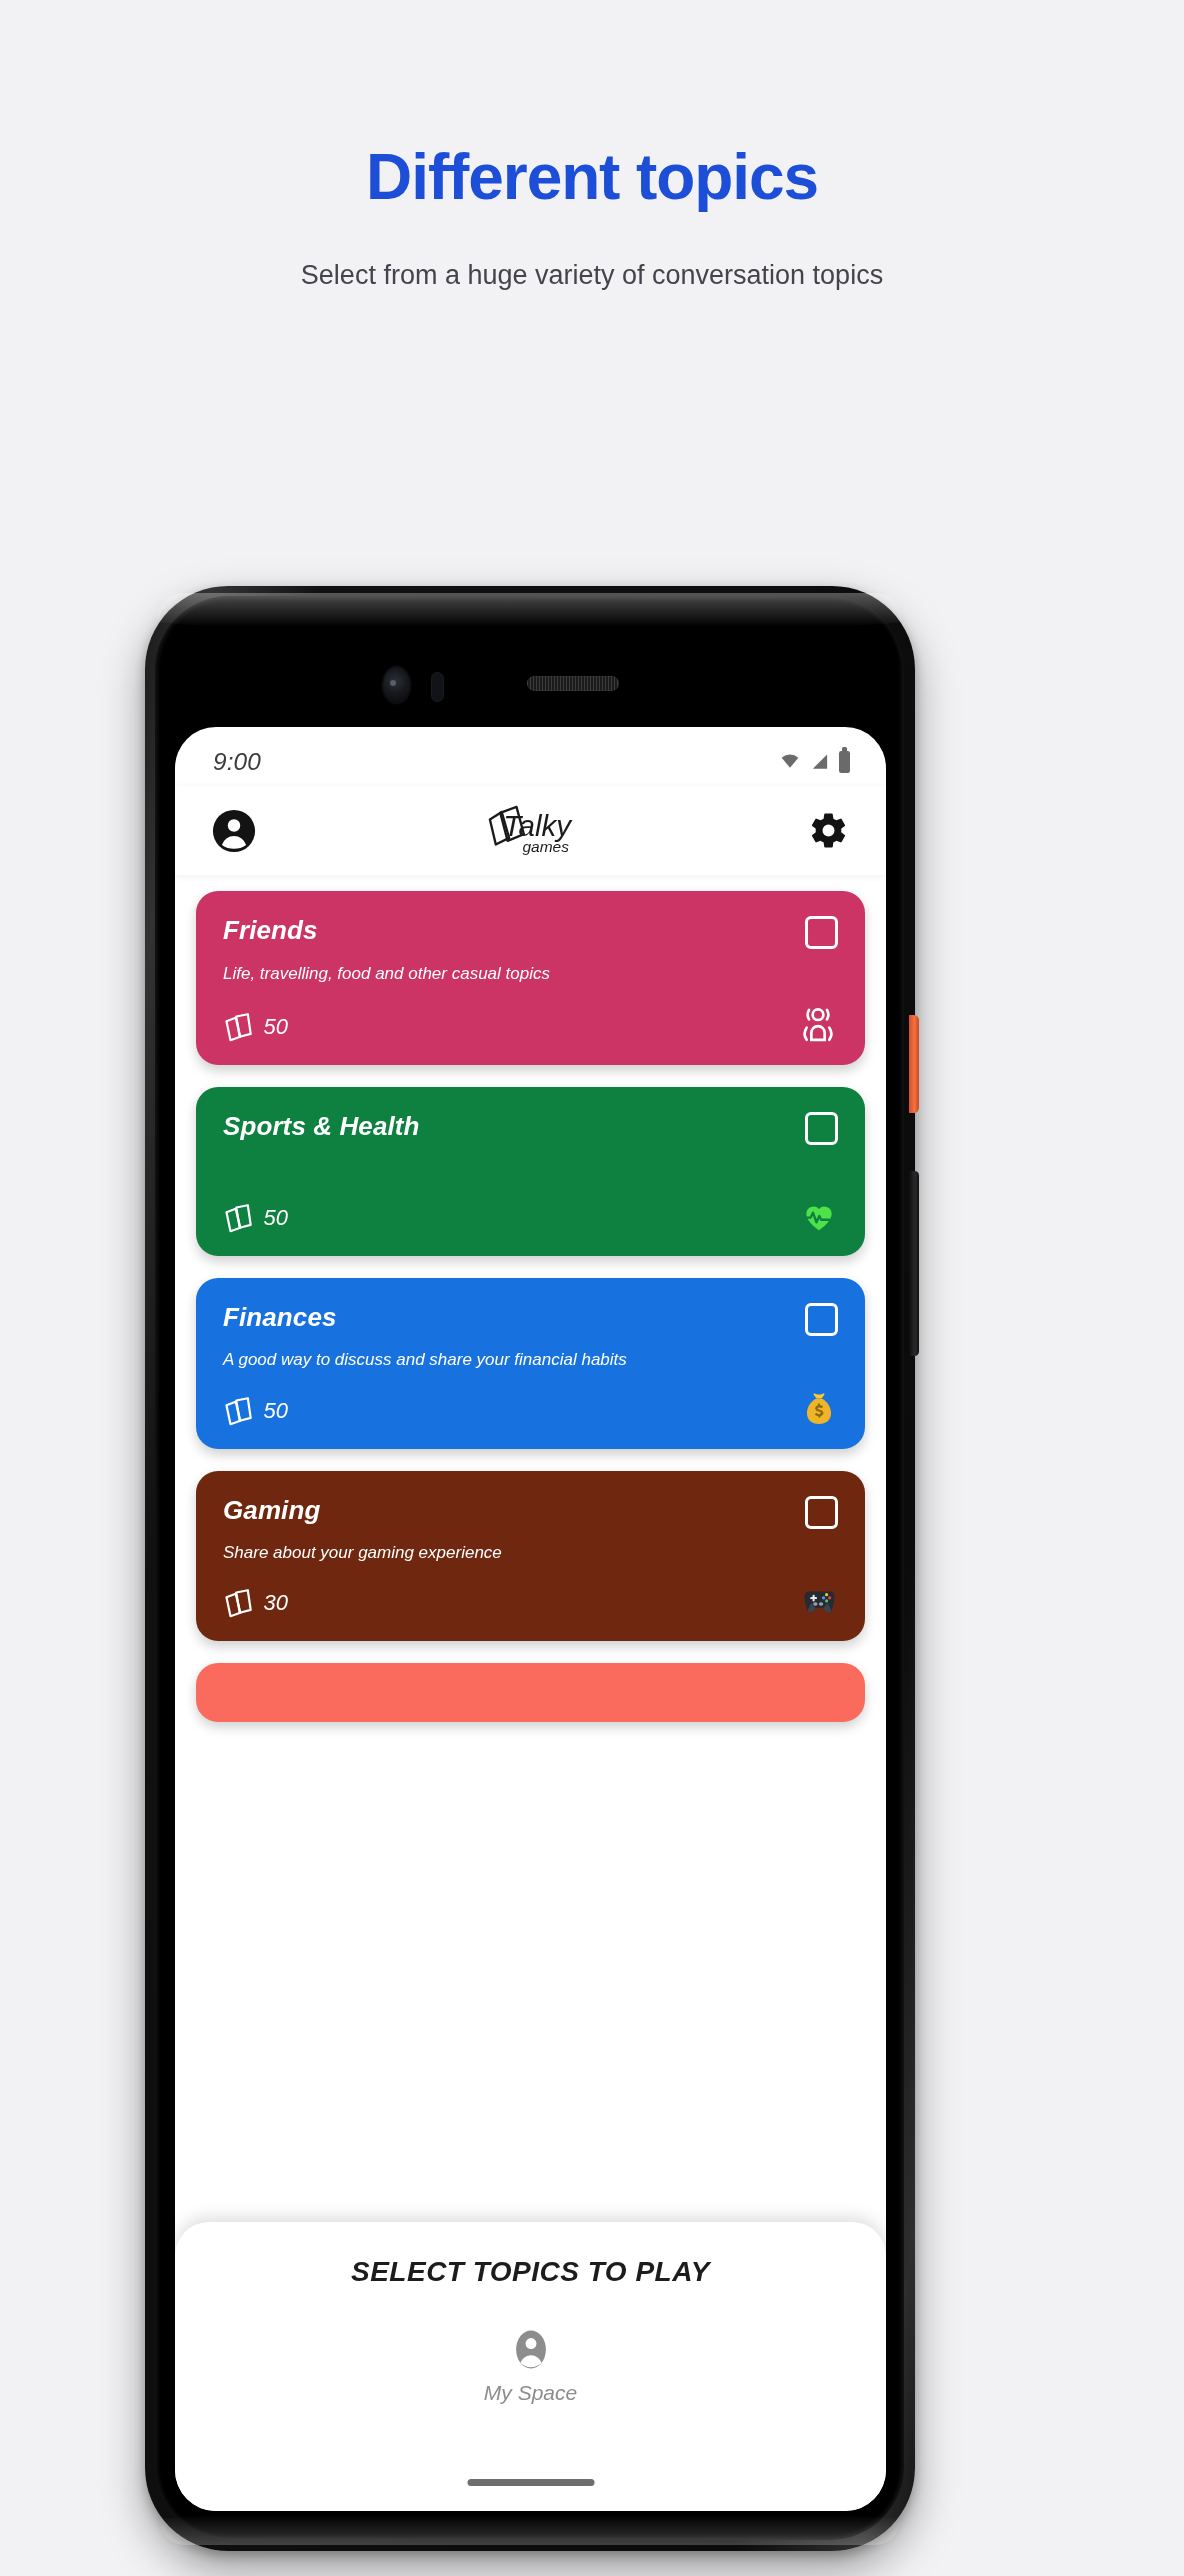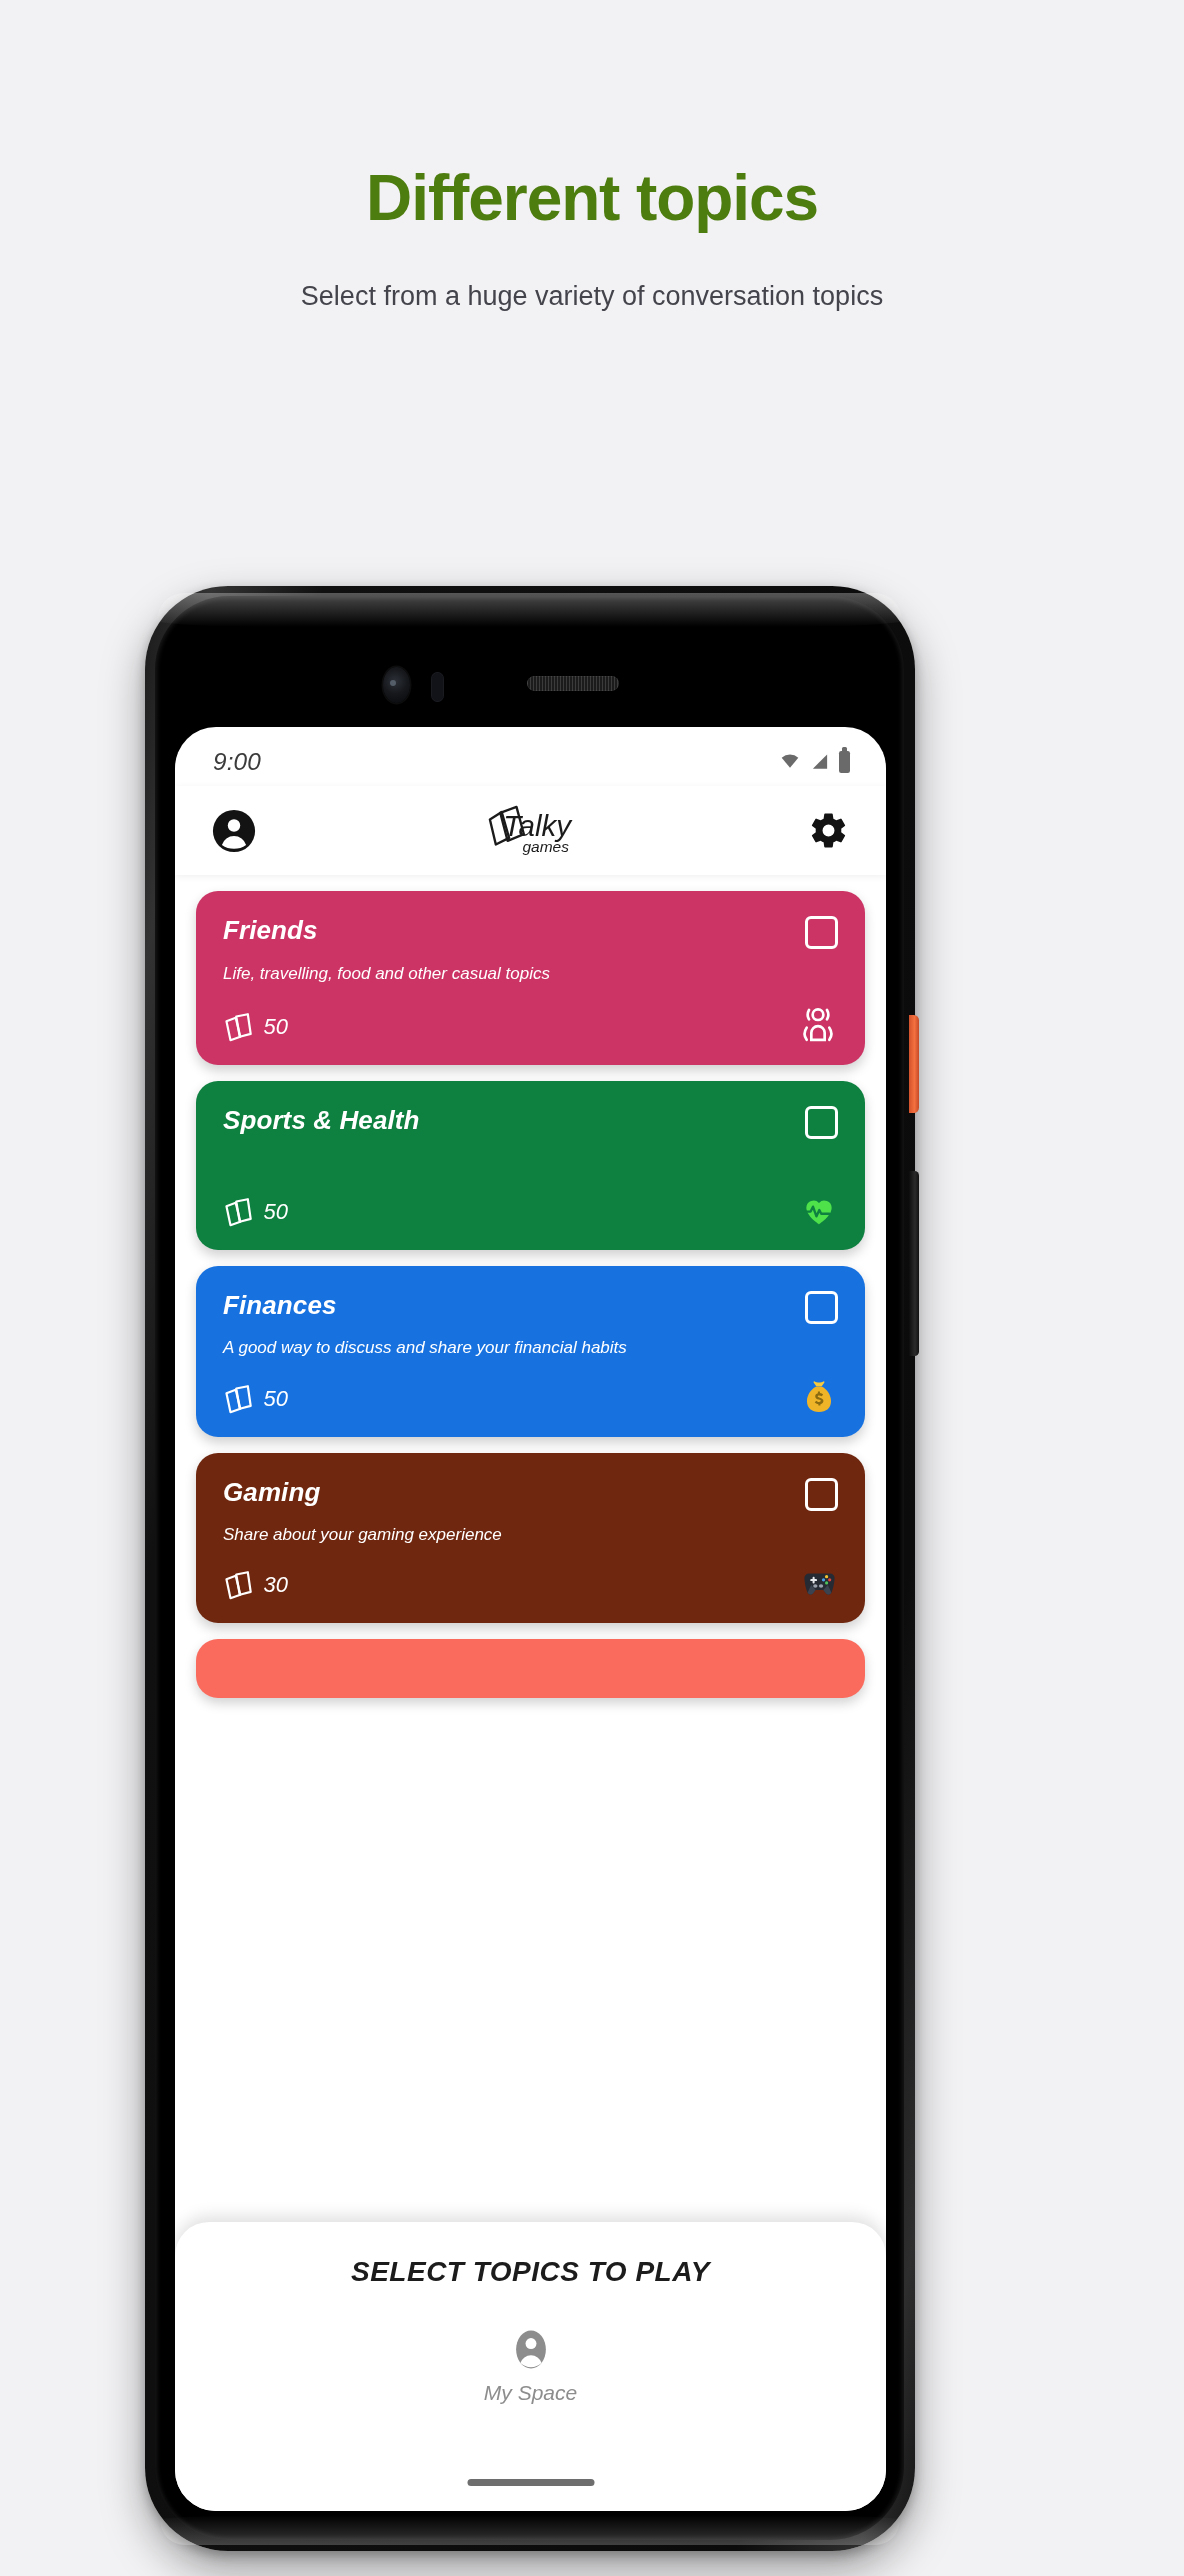--- a/index.html
+++ b/index.html
@@ -6,22 +6,22 @@
   html, body {
     width:1184px; height:2576px;
     background:#f2f1f3;
     font-family:"Liberation Sans", sans-serif;
     overflow:hidden;
   }
 
   
   .promo { width:1184px; padding-top:145px; text-align:center; }
   .promo-title {
-    font-size:64px; font-weight:700; color:#4d7c0f;
-    letter-spacing:-1.1px; line-height:1;margin-top:21px;
+    font-size:64px; font-weight:700; color:#1d4ed8;
+    letter-spacing:-1.1px; line-height:1;
   }
   .promo-sub {
     margin:49px auto 0; max-width:873px;
     font-size:27px; font-weight:400; color:#44444c;
     line-height:1.32;
   }
 
   
   .phone-wrap {
     position:absolute; left:145px; top:586px;
@@ -121,21 +121,21 @@
   .logo { display:flex; flex-direction:column; align-items:center; }
   .logo svg { display:block; }
 
   
   .list {
     position:absolute; left:0; top:148px; right:0; bottom:0;
     padding:16.3px 21px 0; overflow:hidden;
   }
   .card {
     position:relative; border-radius:22px; padding:24px 27px 21px;
-    margin-bottom:16px; color:#fff;
+    margin-bottom:22px; color:#fff;
     box-shadow:0 5.2px 12px rgba(0,0,0,.18);
     min-height:169px; display:flex; flex-direction:column;
   }
   .card-title { font-size:26px; font-weight:700; letter-spacing:0.1px; }
   .card-desc {
     margin-top:16.3px; font-size:17px; font-weight:400;
     line-height:1.29; max-width:474px;
   }
   .card-foot {
     margin-top:auto; padding-top:19px;

